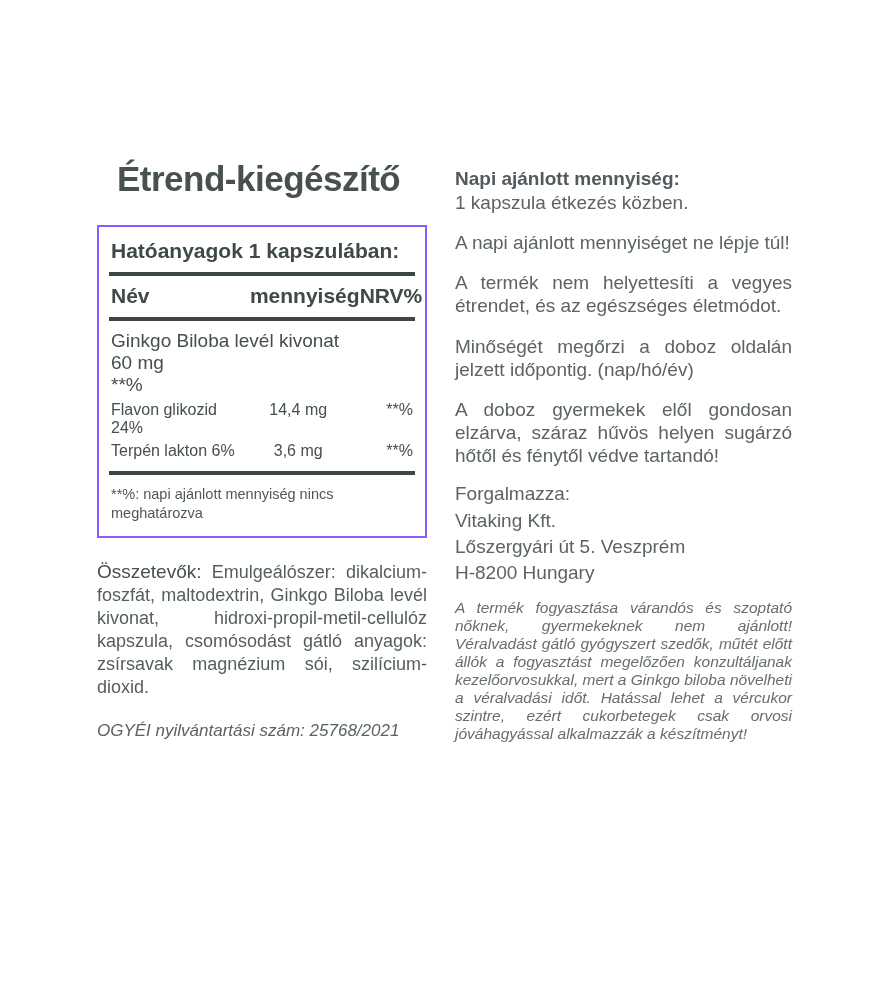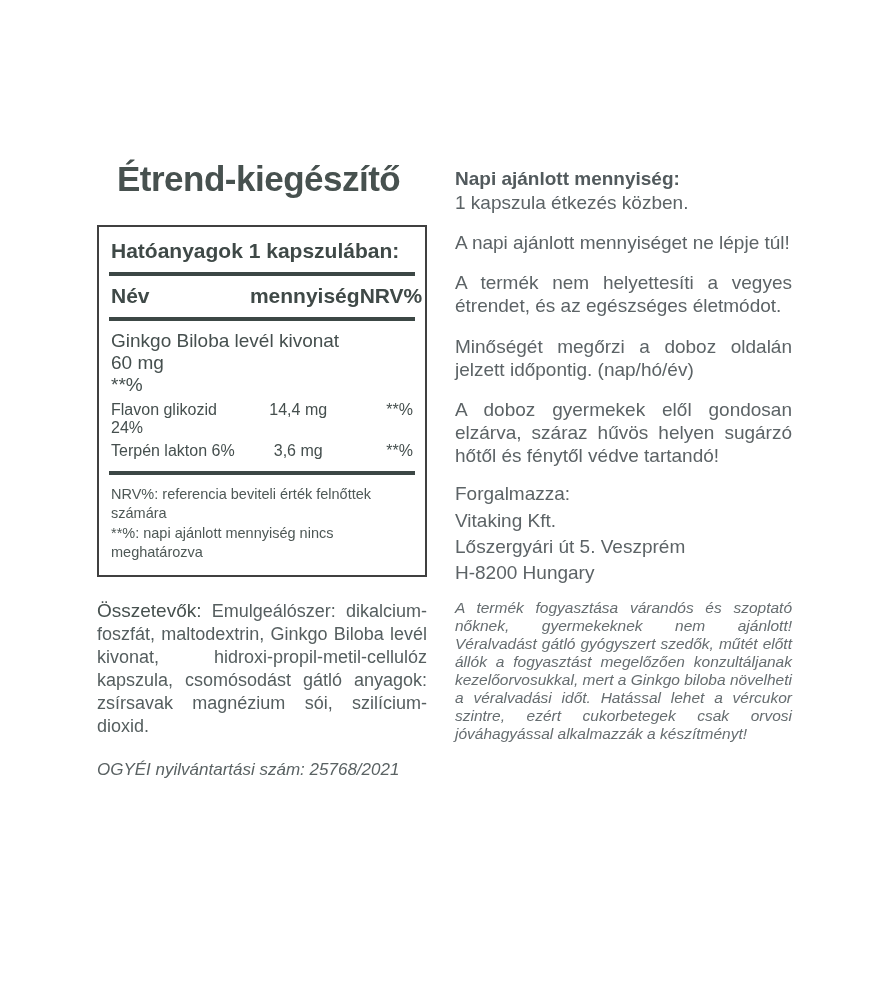--- a/index.html
+++ b/index.html
@@ -40,21 +40,21 @@
   .title-line2 {
     font-size: 45px;
     font-weight: bold;
     color: #47514f;
     letter-spacing: -0.5px;
     line-height: 1.1;
     margin-top: 8px;
   }
   .supp-table {
     margin-top: 26px;
-    border: 2px solid #404040;
+    border: 2px solid #8b5cf6;
     color: #454f4e;
   }
   .supp-table .tbl-title {
     font-size: 21px;
     font-weight: bold;
     padding: 12px 12px 9px 12px;
     color: #3f4947;
   }
   .rule {
     height: 4px;
@@ -170,21 +170,20 @@
         <span class="c-nrv">**%</span>
       </div>
       <div class="tbl-row small">
         <span class="c-name">Terpén lakton 6%</span>
         <span class="c-amount">3,6 mg</span>
         <span class="c-nrv">**%</span>
       </div>
 
       <div class="rule" style="margin-top:8px;"></div>
       <div class="tbl-footnotes">
-        <div>NRV%: referencia beviteli érték felnőttek számára</div>
         <div>**%: napi ajánlott mennyiség nincs meghatározva</div>
       </div>
     </div>
 
 
     <div class="ingredients"><span class="ing-label">Összetevők:</span><span> Emulgeálószer: dikalcium-foszfát, maltodextrin, Ginkgo Biloba levél kivonat, hidroxi-propil-metil-cellulóz kapszula, csomósodást gátló anyagok: zsírsavak magnézium sói, szilícium-dioxid.</span></div>
 
     <div class="registration">OGYÉI nyilvántartási szám: 25768/2021</div>
   </div>
 

